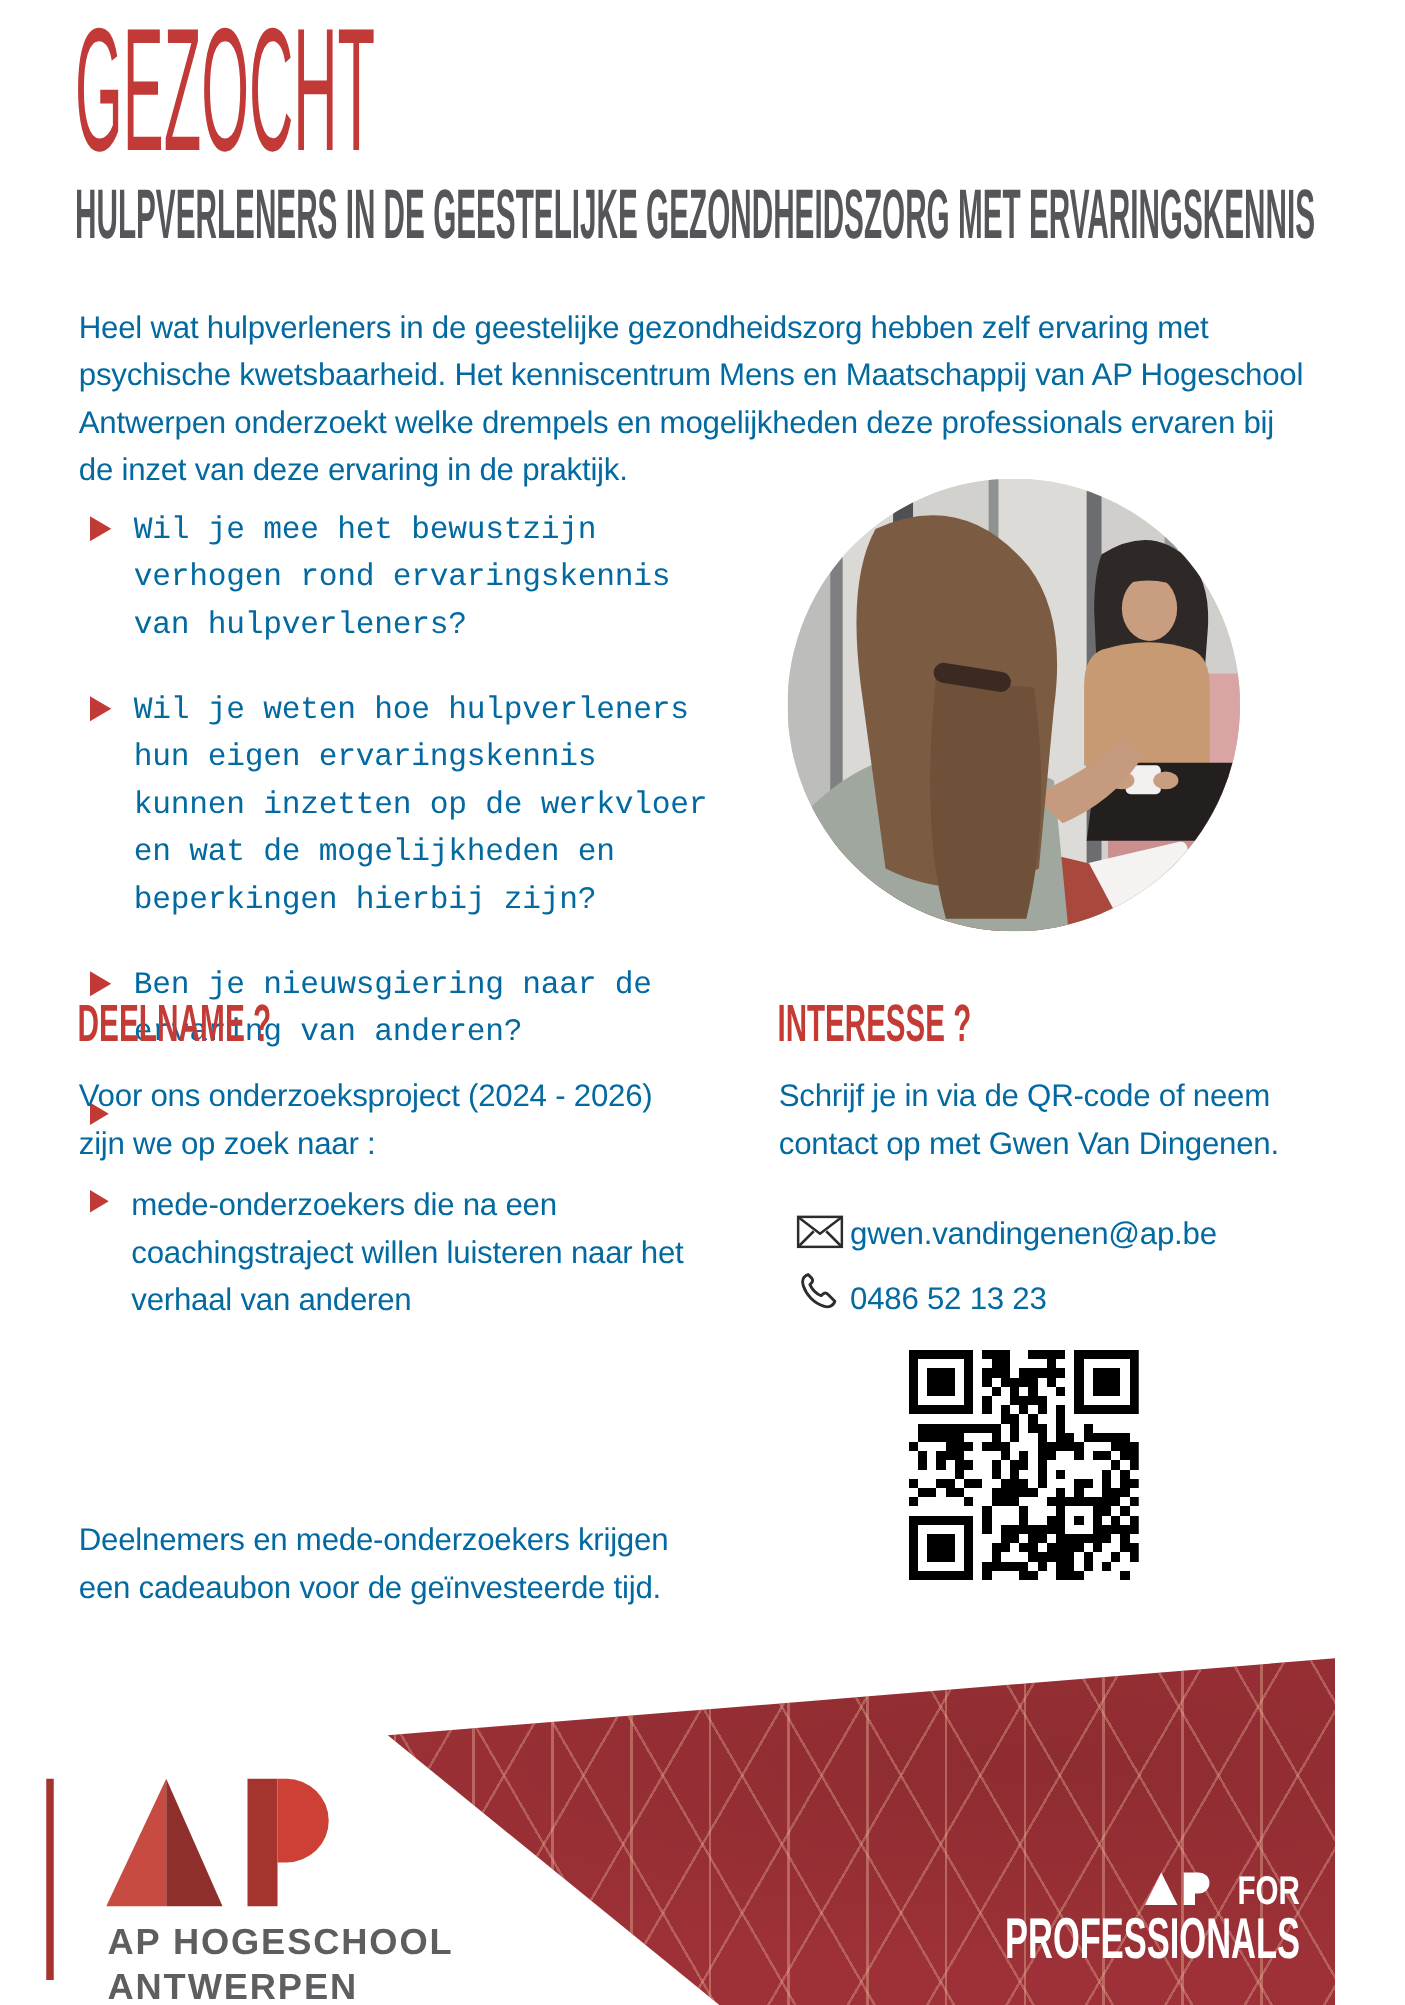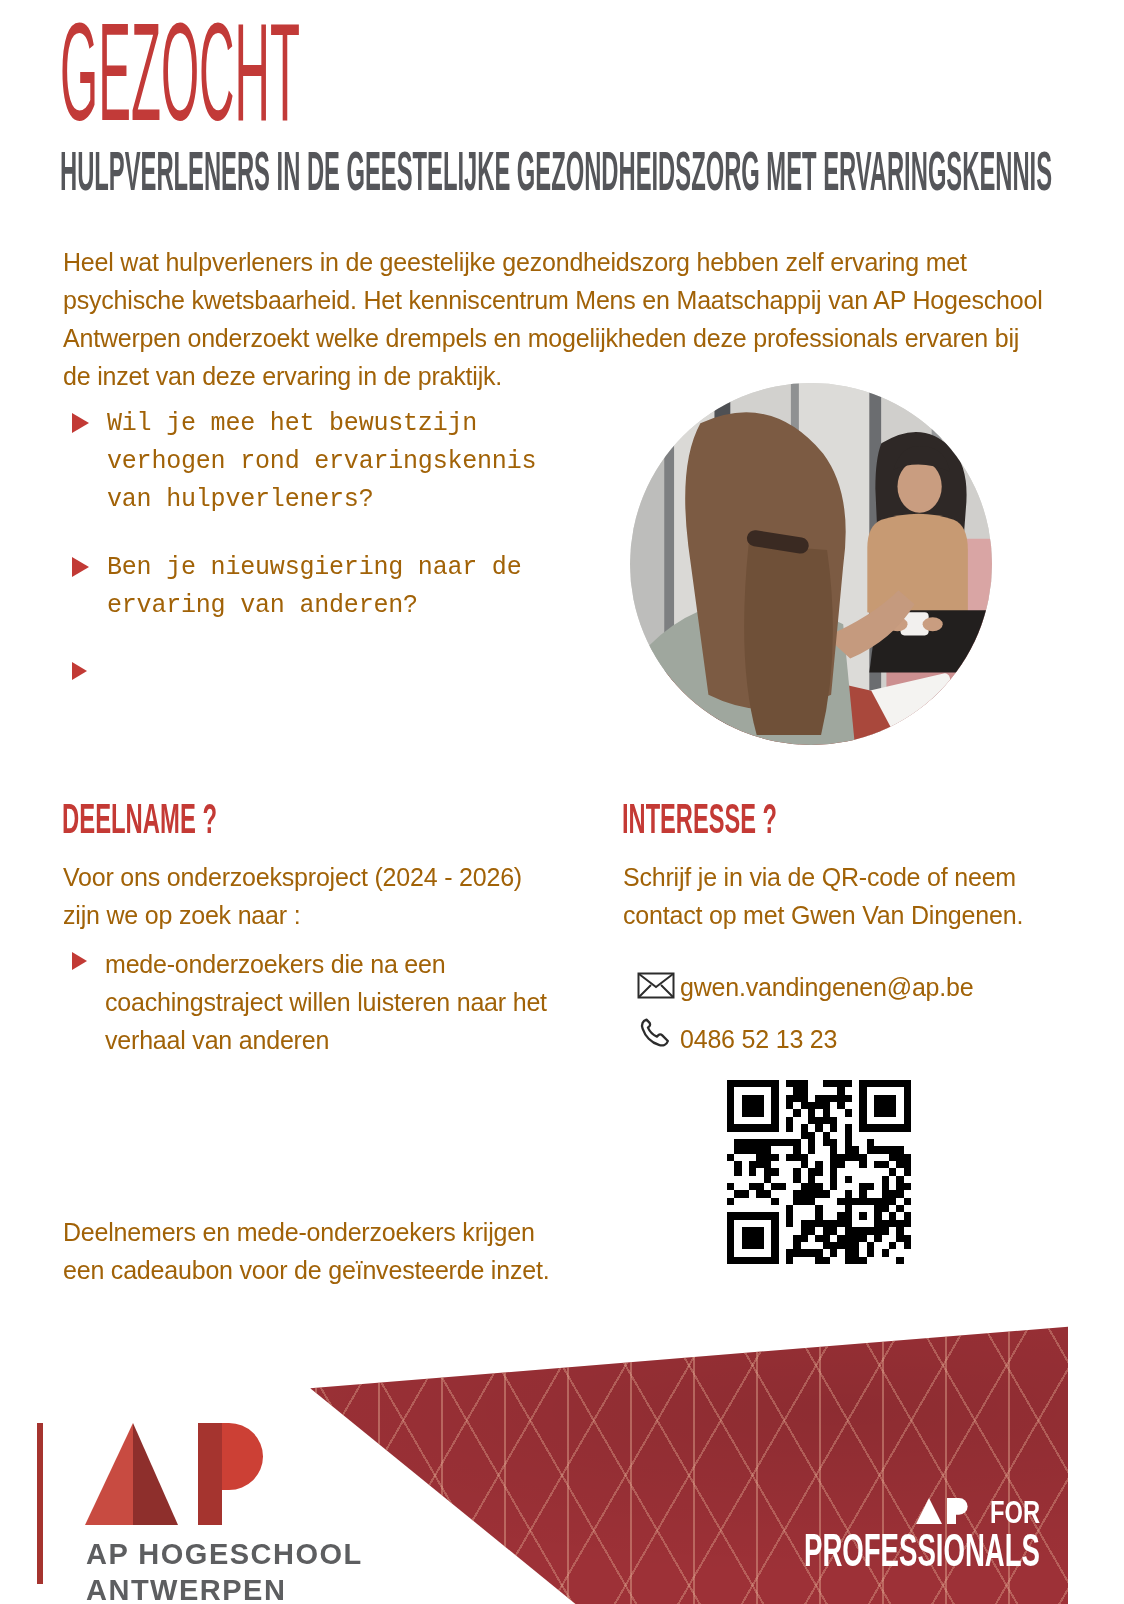--- a/index.html
+++ b/index.html
@@ -1,19 +1,19 @@
 <!DOCTYPE html>
 <html><head>
 <meta charset="utf-8">
 <style>
   html,body{margin:0;padding:0;background:#ffffff;}
   #page{position:relative;width:1036px;height:1604px;background:#ffffff;overflow:hidden;
         font-family:"Liberation Sans", sans-serif;padding-left:32px;}
   .abs{position:absolute;}
-  .body-text{color:#a16207;font-size:25px;line-height:38px;letter-spacing:-0.2px;}
+  .body-text{color:#0369a1;font-size:25px;line-height:38px;letter-spacing:-0.2px;}
   .q-list{list-style:none;margin:0;padding:0;}
   .q-item{display:flex;align-items:flex-start;margin-bottom:30px;}
   .arrow{flex:0 0 auto;width:0;height:0;border-left:17px solid #c23a35;
          border-top:10px solid transparent;border-bottom:10px solid transparent;
          margin:8px 18px 0 0;}
   .arrow.small{border-left-width:15px;border-top-width:9px;border-bottom-width:9px;margin-top:7px;}
   .qr-svg{width:184px;height:184px;display:block;}
   .footer-red{left:0;top:1280px;width:1124px;height:324px;
       background-color:#9d3137;
       background-image:
@@ -38,20 +38,24 @@
   <svg class="abs" style="left:60px;top:142px;" width="1000" height="60" viewBox="0 0 1000 60">
     <text x="0" y="48" font-size="56" font-weight="bold" fill="#55565a" textLength="992" lengthAdjust="spacingAndGlyphs">HULPVERLENERS IN DE GEESTELIJKE GEZONDHEIDSZORG MET ERVARINGSKENNIS</text>
   </svg>
 
   <div class="abs body-text" style="left:63px;top:243px;width:985px;">Heel wat hulpverleners in de geestelijke gezondheidszorg hebben zelf ervaring met psychische kwetsbaarheid. Het kenniscentrum Mens en Maatschappij van AP Hogeschool Antwerpen onderzoekt welke drempels en mogelijkheden deze professionals ervaren bij de inzet van deze ervaring in de praktijk.</div>
 
   <ul class="abs q-list" style="left:72px;top:405px;width:500px;font-family:Liberation Mono, monospace;">
     <li class="q-item">
       <span class="arrow"></span>
       <span class="body-text">Wil je mee het bewustzijn verhogen rond ervaringskennis van hulpverleners?</span>
+    </li>
+    <li class="q-item">
+      <span class="arrow"></span>
+      <span class="body-text">Wil je weten hoe hulpverleners hun eigen ervaringskennis kunnen inzetten op de werkvloer en wat de mogelijkheden en beperkingen hierbij zijn?</span>
     </li>
     <li class="q-item">
       <span class="arrow"></span>
       <span class="body-text">Ben je nieuwsgiering naar de ervaring van anderen?</span>
     </li>
     <li class="q-item">
       <span class="arrow small"></span>
     </li>
   </ul>
 
@@ -100,21 +104,21 @@
 
   <div class="abs body-text" style="left:63px;top:858px;width:480px;">Voor ons onderzoeksproject (2024 - 2026) zijn we op zoek naar :</div>
 
   <ul class="abs q-list" style="left:72px;top:945px;width:480px;">
     <li class="q-item">
       <span class="arrow small"></span>
       <span class="body-text" style="width:455px;">mede-onderzoekers die na een coachingstraject willen luisteren naar het verhaal van anderen</span>
     </li>
   </ul>
 
-  <div class="abs body-text" style="left:63px;top:1213px;width:510px;">Deelnemers en mede-onderzoekers krijgen een cadeaubon voor de geïnvesteerde inzet.</div>
+  <div class="abs body-text" style="left:63px;top:1213px;width:510px;">Deelnemers en mede-onderzoekers krijgen een cadeaubon voor de geïnvesteerde tijd.</div>
 
   <svg class="abs" style="left:622px;top:800px;" width="165" height="40" viewBox="0 0 165 40">
     <text x="0" y="33" font-size="42" font-weight="bold" fill="#c43a35" textLength="155" lengthAdjust="spacingAndGlyphs">INTERESSE ?</text>
   </svg>
 
   <div class="abs body-text" style="left:623px;top:858px;width:460px;">Schrijf je in via de QR-code of neem contact op met Gwen Van Dingenen.</div>
 
   <svg class="abs" style="left:637px;top:972px;" width="38" height="27" viewBox="0 0 38 27">
     <rect x="1.5" y="1.5" width="35" height="24" fill="none" stroke="#2c2c2c" stroke-width="2"></rect>
     <path d="M2,2 L19,15 L36,2" fill="none" stroke="#2c2c2c" stroke-width="2"></path>

